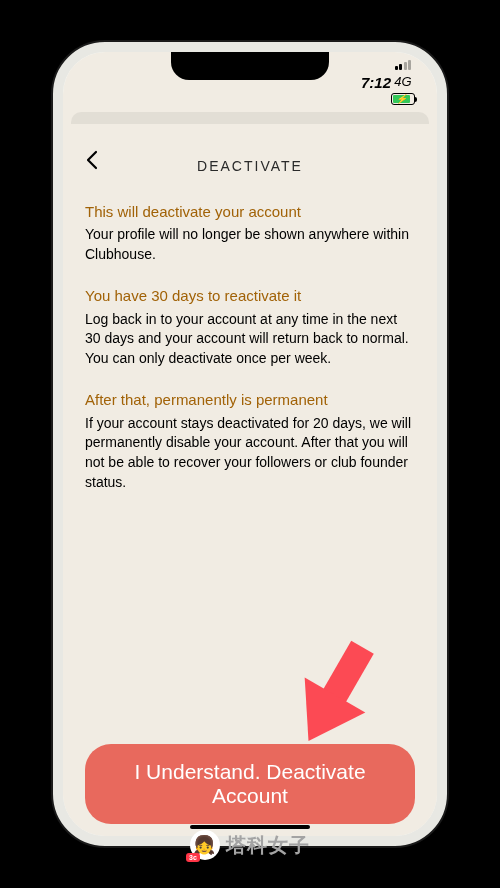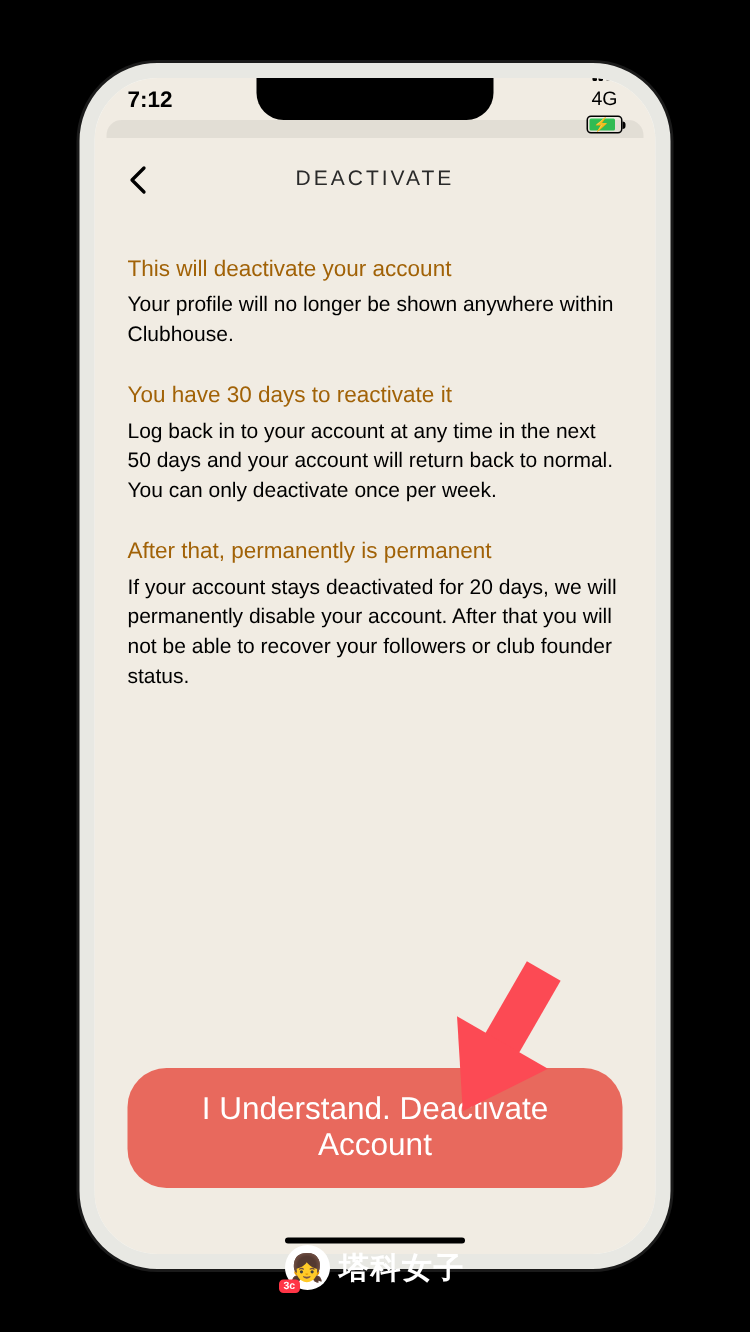--- a/index.html
+++ b/index.html
@@ -40,28 +40,29 @@
       top: 0;
       left: 50%;
       transform: translateX(-50%);
       width: 158px;
       height: 28px;
       background: #000;
       border-radius: 0 0 18px 18px;
       z-index: 10;
     }
     .status-bar {
-      height: 28px;
-      display: flex;
-      justify-content: space-between;
+      height: 60px;
+      display: flex;
+      justify-content: flex-end;
       align-items: center;
       padding: 0 22px;
       font-size: 15px;
       font-weight: 600;
       color: #000;
+      font-style: italic;
     }
     .status-right {
       display: flex;
       align-items: center;
       gap: 4px;
       font-size: 12px;
       flex-direction: column;
     }
     .signal-bars {
       display: flex;
@@ -140,21 +141,21 @@
       border-radius: 12px 12px 0 0;
       position: relative;
       z-index: 2;
       height: calc(100% - 56px);
       padding: 18px 22px 20px;
       display: flex;
       flex-direction: column;
     }
     .header {
       display: flex;
-      align-items: flex-start;
+      align-items: flex-end;
       position: relative;
       height: 32px;
       margin-bottom: 28px;
     }
     .back-btn {
       position: absolute;
       left: 0;
       font-size: 24px;
       font-weight: 400;
       line-height: 1;
@@ -241,21 +242,21 @@
       bottom: -2px;
       left: -4px;
       background: #ff3546;
       color: #fff;
       font-size: 7px;
       padding: 1px 3px;
       border-radius: 3px;
       font-weight: bold;
     }
     .wm-text {
-      color: #ffffff;
+      color: #a3a3a3;
       font-size: 20px;
       font-weight: 700;
       letter-spacing: 1px;
     }
   </style>
 </head>
 <body>
 
 <div class="phone-frame">
   <div class="phone-inner">
@@ -291,21 +292,21 @@
         <div class="title">DEACTIVATE</div>
       </div>
 
       <div class="section">
         <div class="section-title">This will deactivate your account</div>
         <div class="section-body">Your profile will no longer be shown anywhere within Clubhouse.</div>
       </div>
 
       <div class="section">
         <div class="section-title">You have 30 days to reactivate it</div>
-        <div class="section-body">Log back in to your account at any time in the next 50 days and your account will return back to normal. You can only deactivate once per week.</div>
+        <div class="section-body">Log back in to your account at any time in the next 30 days and your account will return back to normal. You can only deactivate once per week.</div>
       </div>
 
       <div class="section">
         <div class="section-title">After that, permanently is permanent</div>
         <div class="section-body">If your account stays deactivated for 20 days, we will permanently disable your account. After that you will not be able to recover your followers or club founder status.</div>
       </div>
 
       <div class="spacer"></div>
 
       <button class="primary-btn">I Understand. Deactivate Account</button>

